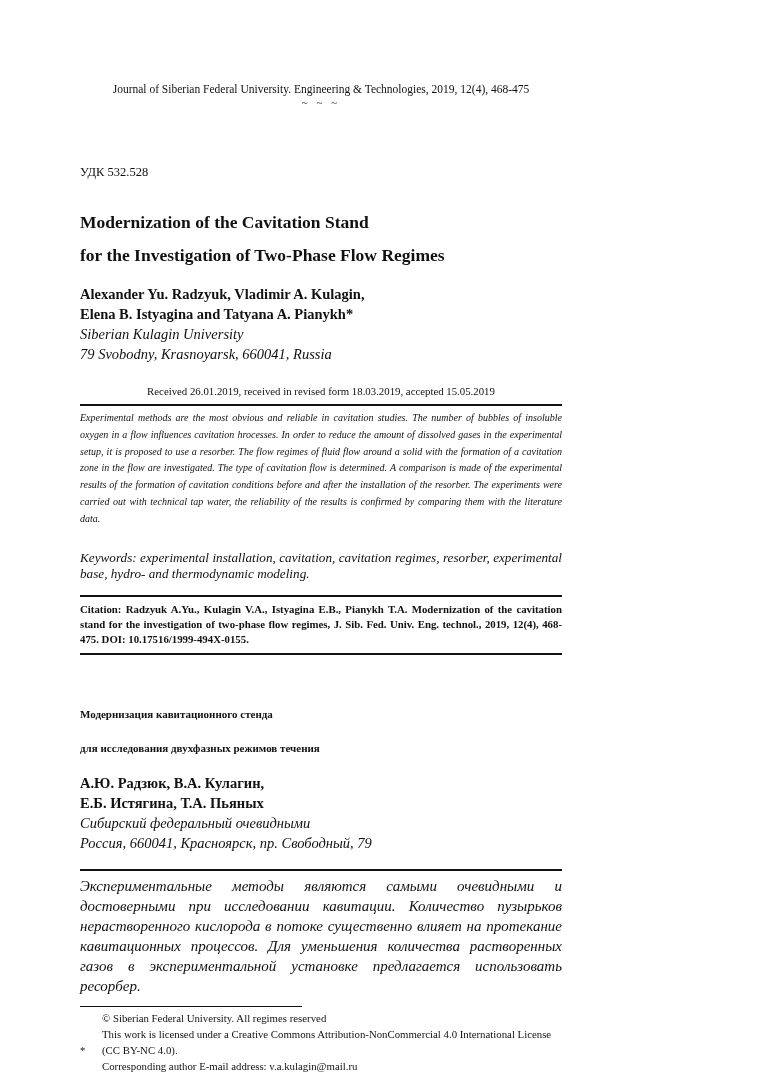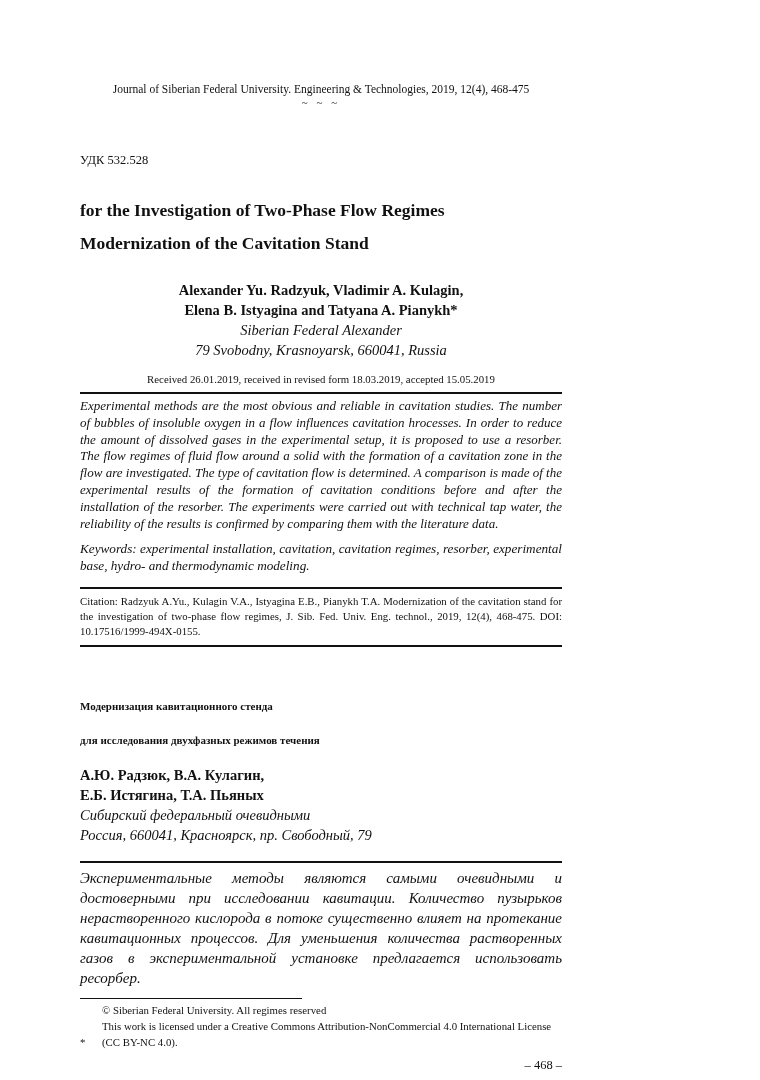--- a/index.html
+++ b/index.html
@@ -10,38 +10,38 @@
     color: #111111;
     overflow: hidden;
   }
   .page {
     width: 672px; height: 1080px;
     padding: 82px 110px 0 80px;
     position: relative;
   }
   .running-head { text-align: center; font-size: 11.5px; line-height: 14px; }
   .tildes { text-align: center; font-size: 11px; line-height: 12px; letter-spacing: 3px; color: #222; }
-  .udc { margin-top: 44px; font-size: 12.5px; line-height: 16px; }
+  .udc { margin-top: 56px; font-size: 12.5px; line-height: 16px; }
   .title-en { margin-top: 26px; font-size: 17.5px; font-weight: bold; line-height: 33px; }
-  .authors-block { margin-top: 20px; text-align: center; }
+  .authors-block { margin-top: 12px; text-align: left; }
   .authors-block .author-line { font-size: 14.5px; font-weight: bold; line-height: 20px; }
   .authors-block .affil-line { font-size: 14.5px; font-style: italic; line-height: 20px; }
-  .received { margin-top: 12px; text-align: center; font-size: 10.8px; line-height: 14px; }
+  .received { margin-top: 20px; text-align: center; font-size: 10.8px; line-height: 14px; }
   .rule { border: none; border-top: 2px solid #111; height: 0; }
   .rule-top-abstract { margin-top: 6px; }
   .abstract-en {
-    margin-top: 4px; font-size: 13px; font-style: italic;
+    margin-top: 4px; font-size: 10px; font-style: italic;
     line-height: 16.8px; text-align: justify;
   }
   .keywords-en {
-    margin-top: 9px; font-size: 13.2px; font-style: italic;
+    margin-top: 22px; font-size: 13.2px; font-style: italic;
     line-height: 16.8px; text-align: justify;
   }
   .rule-cit-top { margin-top: 12px; }
-  .citation { padding: 5px 0 6px 0; font-size: 10.8px; line-height: 15px; text-align: justify; }
+  .citation { padding: 5px 0 6px 0; font-size: 10.8px; line-height: 15px; text-align: justify; font-weight: bold; }
   .rule-cit-bottom { margin-top: 0; }
   .title-ru { margin-top: 42px; font-size: 11px; font-weight: bold; line-height: 34px; }
   .authors-block-ru { margin-top: 8px; text-align: left; }
   .rule-ru-abstract { margin-top: 16px; }
   .abstract-ru {
     margin-top: 5px; font-size: 15px; font-style: italic;
     line-height: 20px; text-align: justify;
   }
   .footnote-block { margin-top: 10px; }
   .footnote-rule { width: 222px; border: none; border-top: 1.5px solid #111; height: 0; }
@@ -59,28 +59,28 @@
 <div class="page">
 
   <div class="running-head">
     <div>Journal of Siberian Federal University. Engineering &amp; Technologies, 2019, 12(4), 468-475</div>
     <div class="tildes">~ ~ ~</div>
   </div>
 
   <div class="udc">УДК 532.528</div>
 
   <div class="title-en">
+    <div>Modernization of the Cavitation Stand</div>
     <div>for the Investigation of Two-Phase Flow Regimes</div>
-    <div>Modernization of the Cavitation Stand</div>
   </div>
 
   <div class="authors-block">
     <div class="author-line">Alexander Yu. Radzyuk, Vladimir A. Kulagin,</div>
     <div class="author-line">Elena B. Istyagina and Tatyana A. Pianykh*</div>
-    <div class="affil-line">Siberian Federal Alexander</div>
+    <div class="affil-line">Siberian Kulagin University</div>
     <div class="affil-line">79 Svobodny, Krasnoyarsk, 660041, Russia</div>
   </div>
 
   <div class="received">Received 26.01.2019, received in revised form 18.03.2019, accepted 15.05.2019</div>
 
   <hr class="rule rule-top-abstract">
 
   <div class="abstract-en">Experimental methods are the most obvious and reliable in cavitation studies. The number of bubbles of insoluble oxygen in a flow influences cavitation hrocesses. In order to reduce the amount of dissolved gases in the experimental setup, it is proposed to use a resorber. The flow regimes of fluid flow around a solid with the formation of a cavitation zone in the flow are investigated. The type of cavitation flow is determined. A comparison is made of the experimental results of the formation of cavitation conditions before and after the installation of the resorber. The experiments were carried out with technical tap water, the reliability of the results is confirmed by comparing them with the literature data.</div>
 
   <div class="keywords-en">Keywords: experimental installation, cavitation, cavitation regimes, resorber, experimental base, hydro- and thermodynamic modeling.</div>
@@ -106,18 +106,19 @@
   <hr class="rule rule-ru-abstract">
 
   <div class="abstract-ru">Экспериментальные методы являются самыми очевидными и достоверными при исследовании кавитации. Количество пузырьков нерастворенного кислорода в потоке существенно влияет на протекание кавитационных процессов. Для уменьшения количества растворенных газов в экспериментальной установке предлагается использовать ресорбер.</div>
 
   <div class="footnote-block">
     <hr class="footnote-rule">
     <div class="footnote-lines">
       <span class="footnote-marker">*</span>
       <div class="footnote-line">© Siberian Federal University. All regimes reserved</div>
       <div class="footnote-line">This work is licensed under a Creative Commons Attribution-NonCommercial 4.0 International License (CC BY-NC 4.0).</div>
+      <div class="footnote-line">Corresponding author E-mail address: v.a.kulagin@mail.ru</div>
     </div>
   </div>
 
   <div class="page-number">– 468 –</div>
 
 </div>
 
 </body></html>

